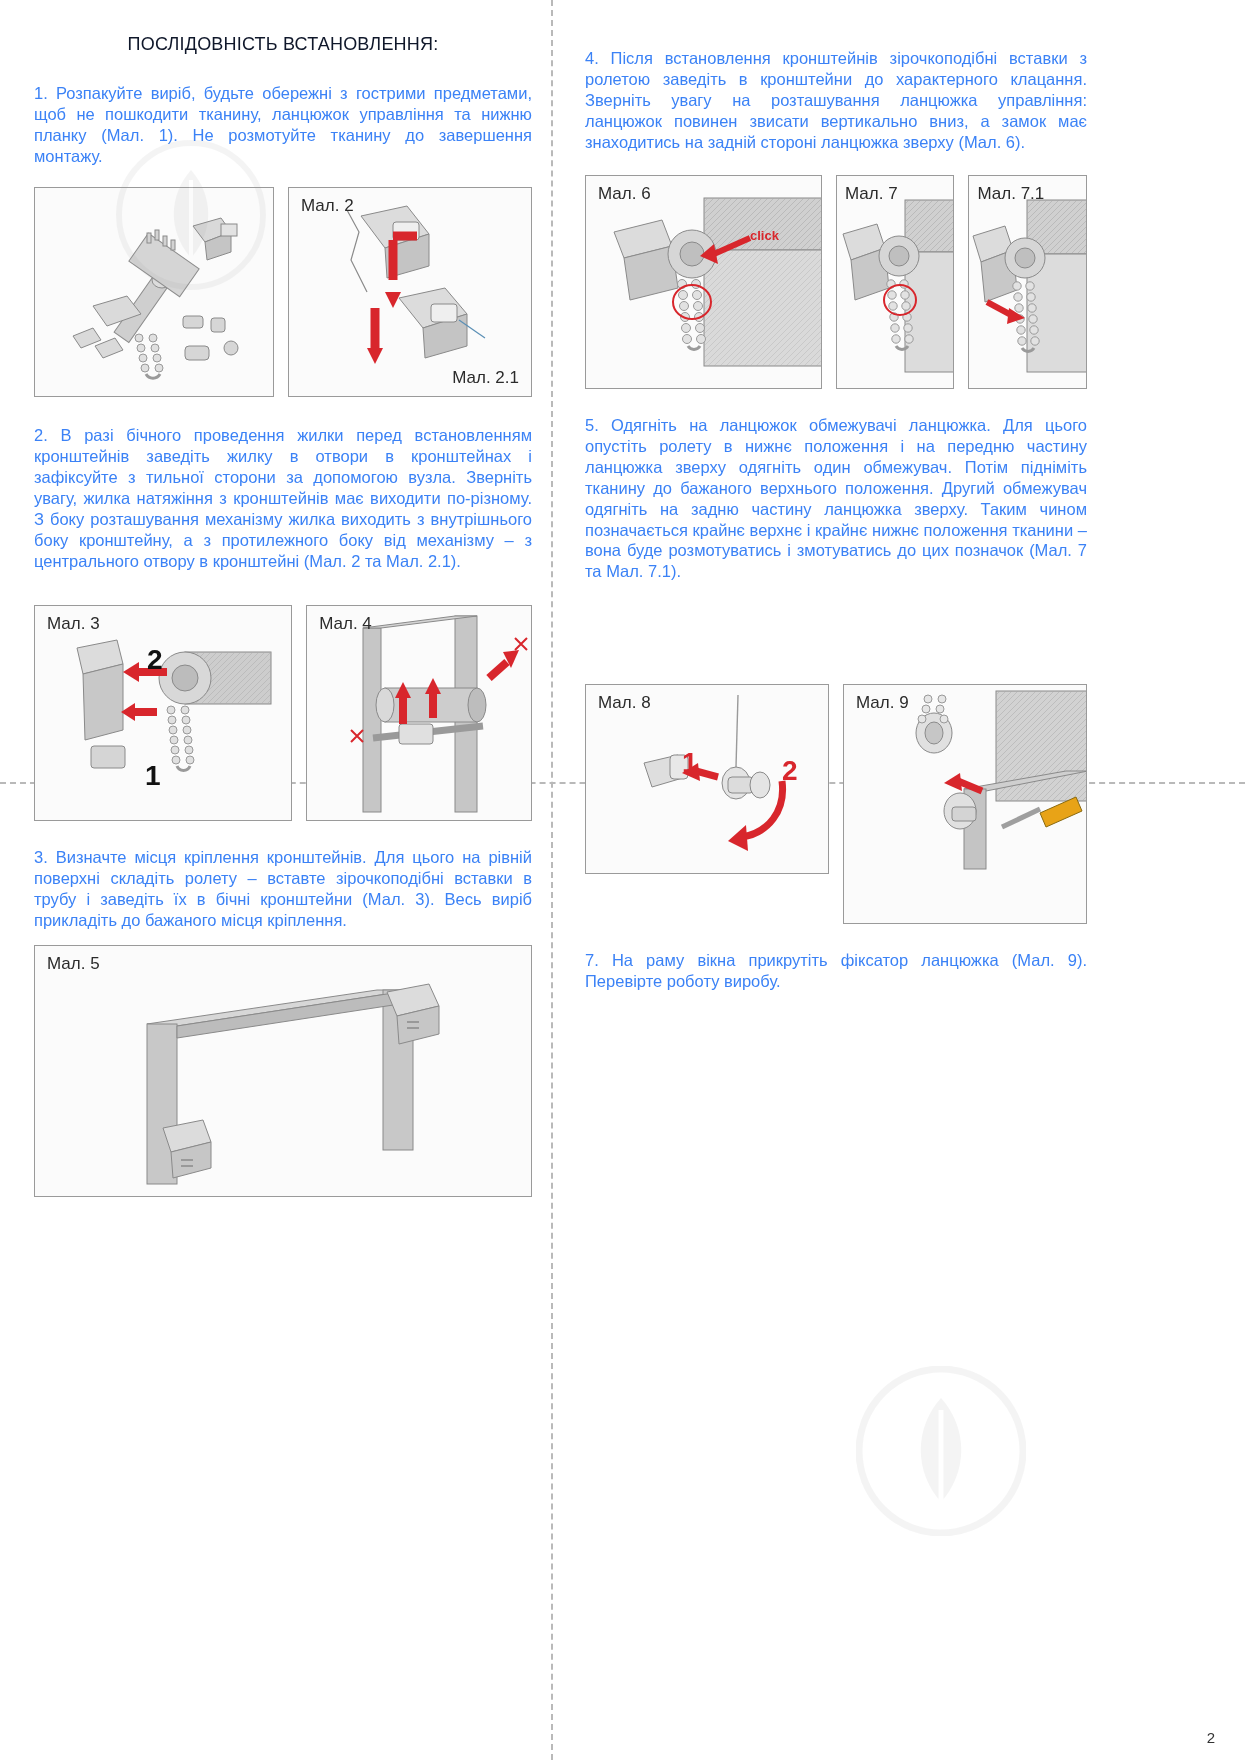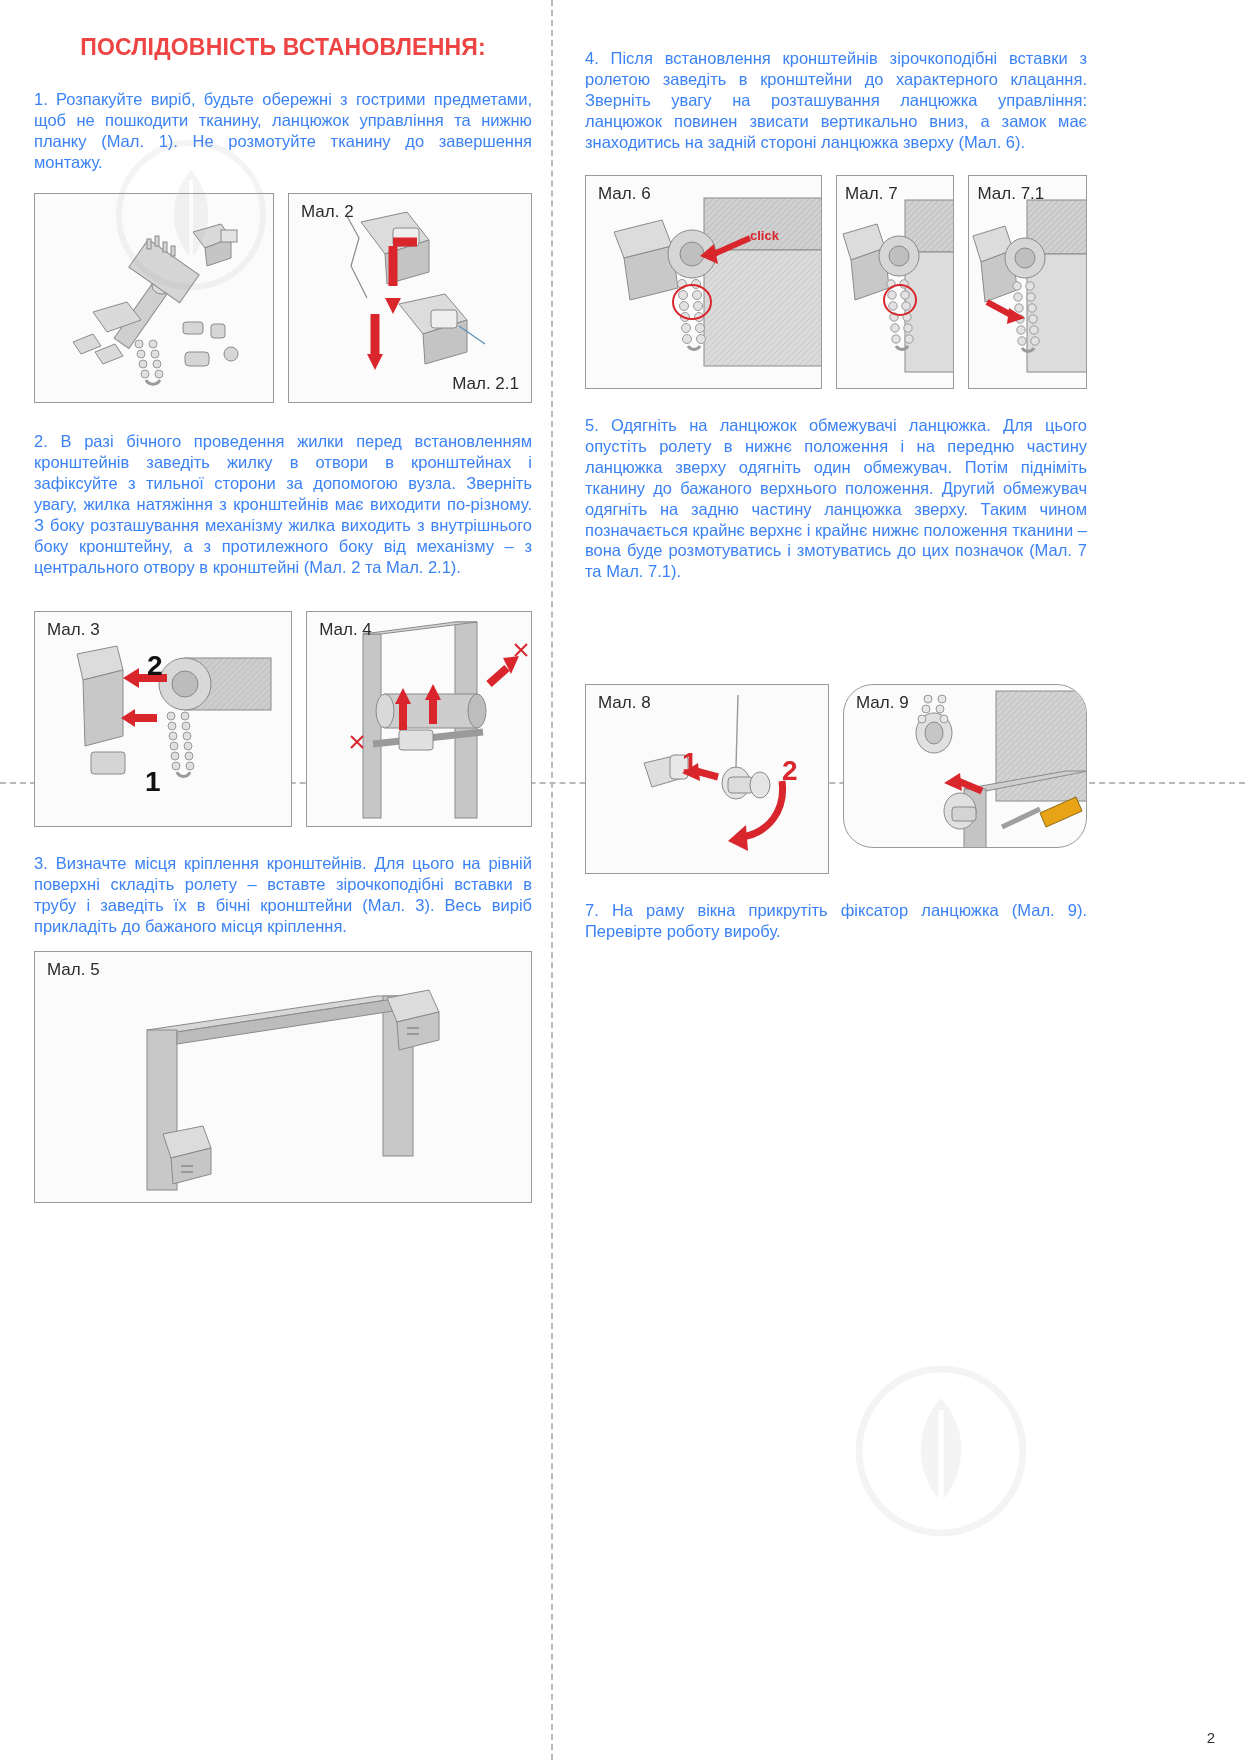--- a/index.html
+++ b/index.html
@@ -42,26 +42,26 @@
   .h-div-1 { top: 782px; }
 
   .col {
     position: absolute;
     top: 26px;
   }
   .col-left { left: 34px; width: 498px; }
   .col-right { left: 585px; width: 502px; }
 
   h1.title {
-    font-size: 23px;
-    font-weight: bold;
+    font-size: 18px;
+    font-weight: normal;
     letter-spacing: 0.2px;
     margin: 8px 0 0 0;
     text-align: center;
-    color: #ef4444;
+    color: #0f172a;
   }
 
   p.step {
     font-size: 16.5px;
     line-height: 1.27;
     margin: 0 0 10px 0;
     text-align: justify;
     color: #3b82f6;
   }
 
@@ -452,21 +452,21 @@
           <path d="M132 92 L110 86" stroke="#d8262c" stroke-width="7"></path>
           <path d="M112 78 L96 88 L114 96 Z" fill="#d8262c"></path>
 
           <path d="M196 96 C200 126 182 148 156 152" stroke="#d8262c" stroke-width="7" fill="none"></path>
           <path d="M160 140 L142 156 L162 166 Z" fill="#d8262c"></path>
         </svg>
         <span class="numlabel" style="left:96px;top:62px;color:#d8262c;">1</span>
         <span class="numlabel" style="left:196px;top:70px;color:#d8262c;">2</span>
       </div>
 
-      <div class="figbox" style="width:248px;height:164px;border-radius:30px;">
+      <div class="figbox" style="width:248px;height:240px;">
         <span class="figlabel tl">Мал. 9</span>
         <svg viewBox="0 0 248 190" width="248" height="190">
           <defs>
             <pattern id="hatch9" width="6" height="6" patternUnits="userSpaceOnUse">
               <path d="M0 6 L6 0" stroke="#a8a8a8" stroke-width="1"></path>
             </pattern>
           </defs>
 
           <rect x="152" y="6" width="92" height="110" fill="#d2d2d2" stroke="#8a8a8a"></rect>
           <rect x="152" y="6" width="92" height="110" fill="url(#hatch9)" opacity="0.5"></rect>

